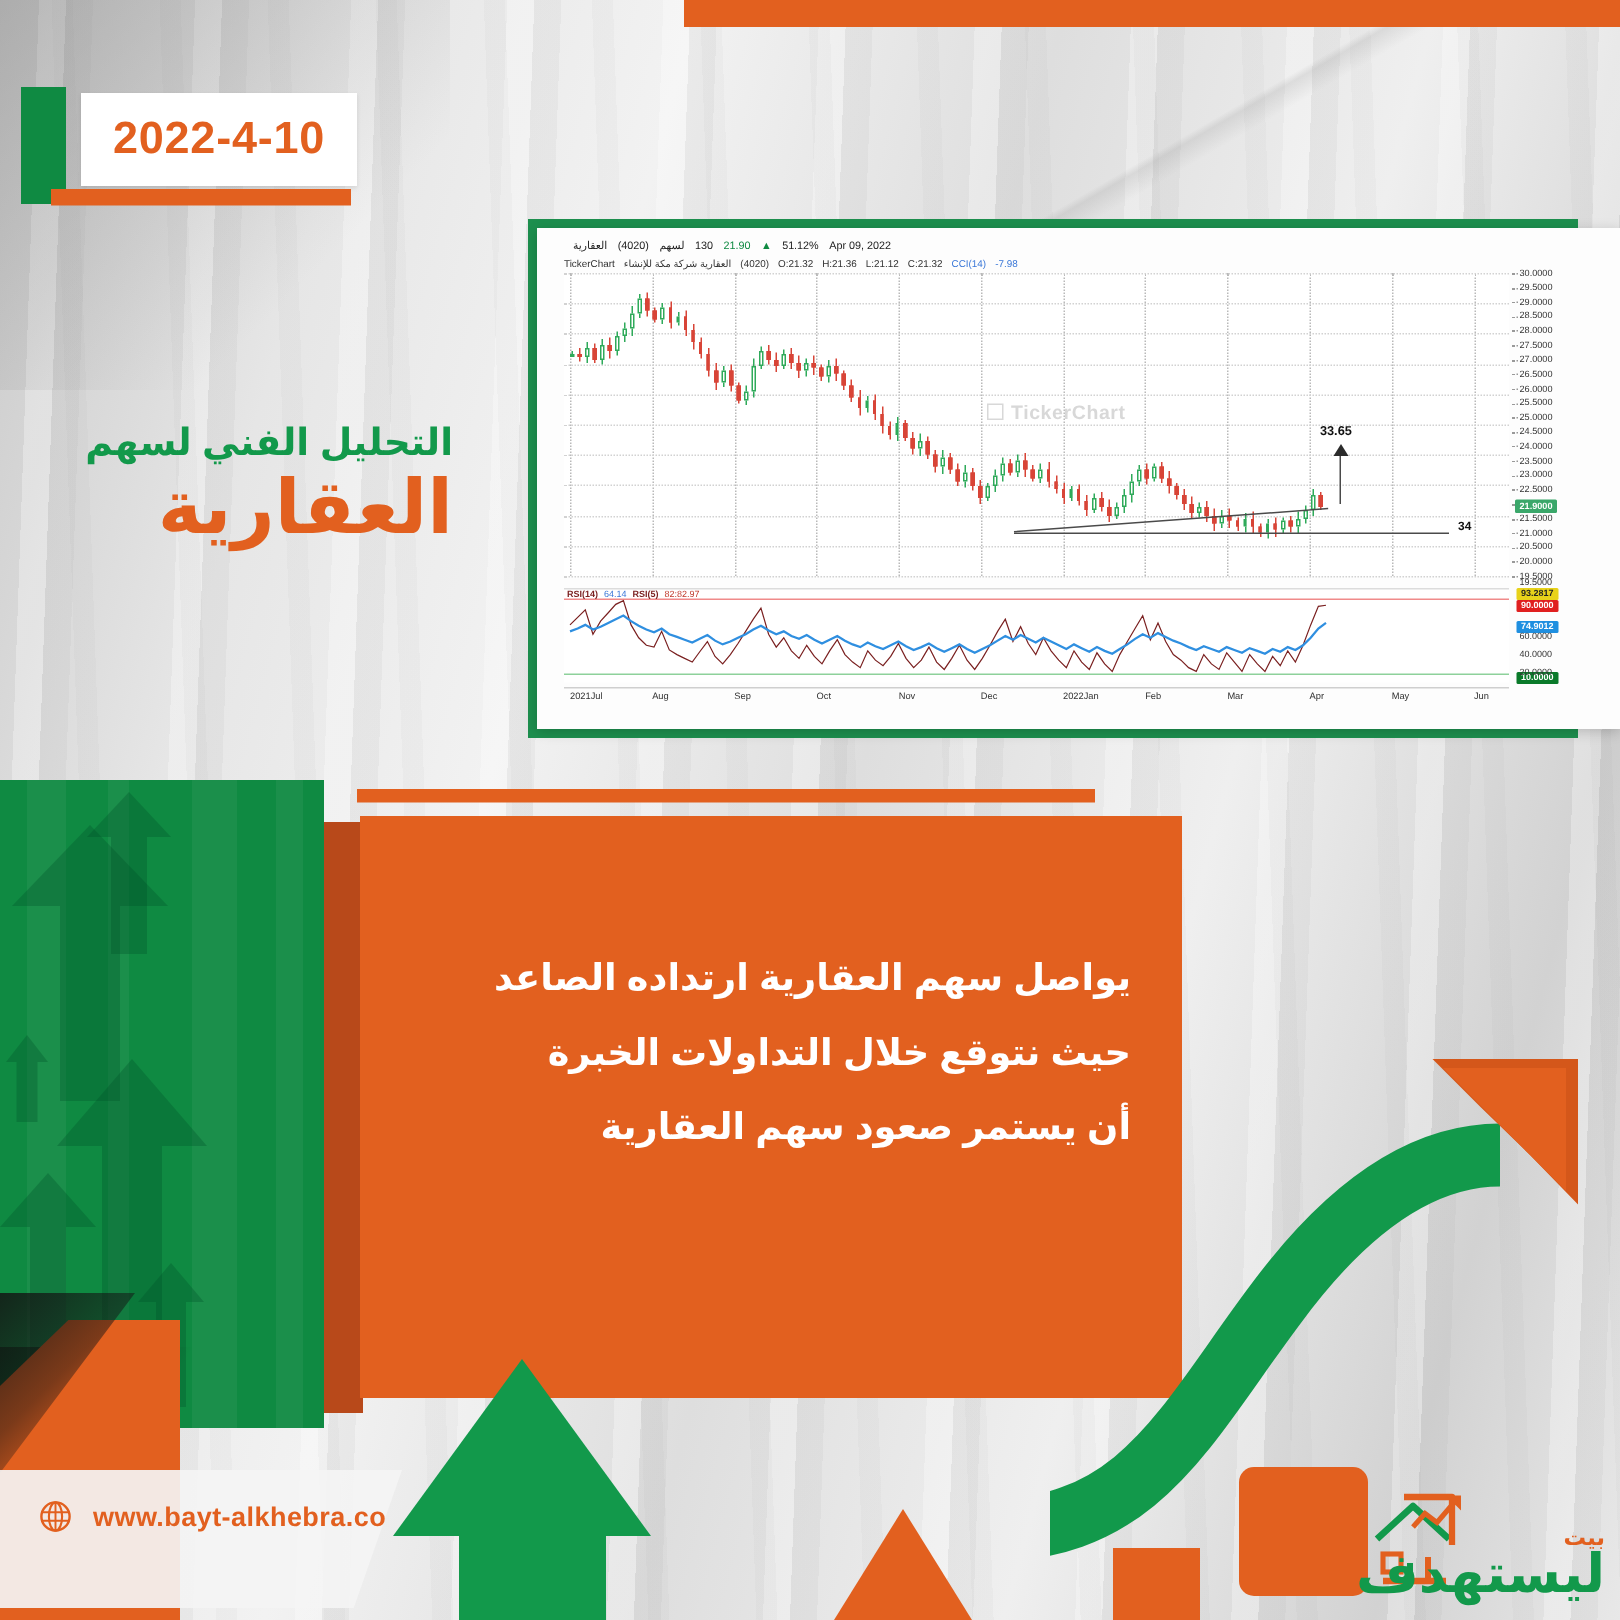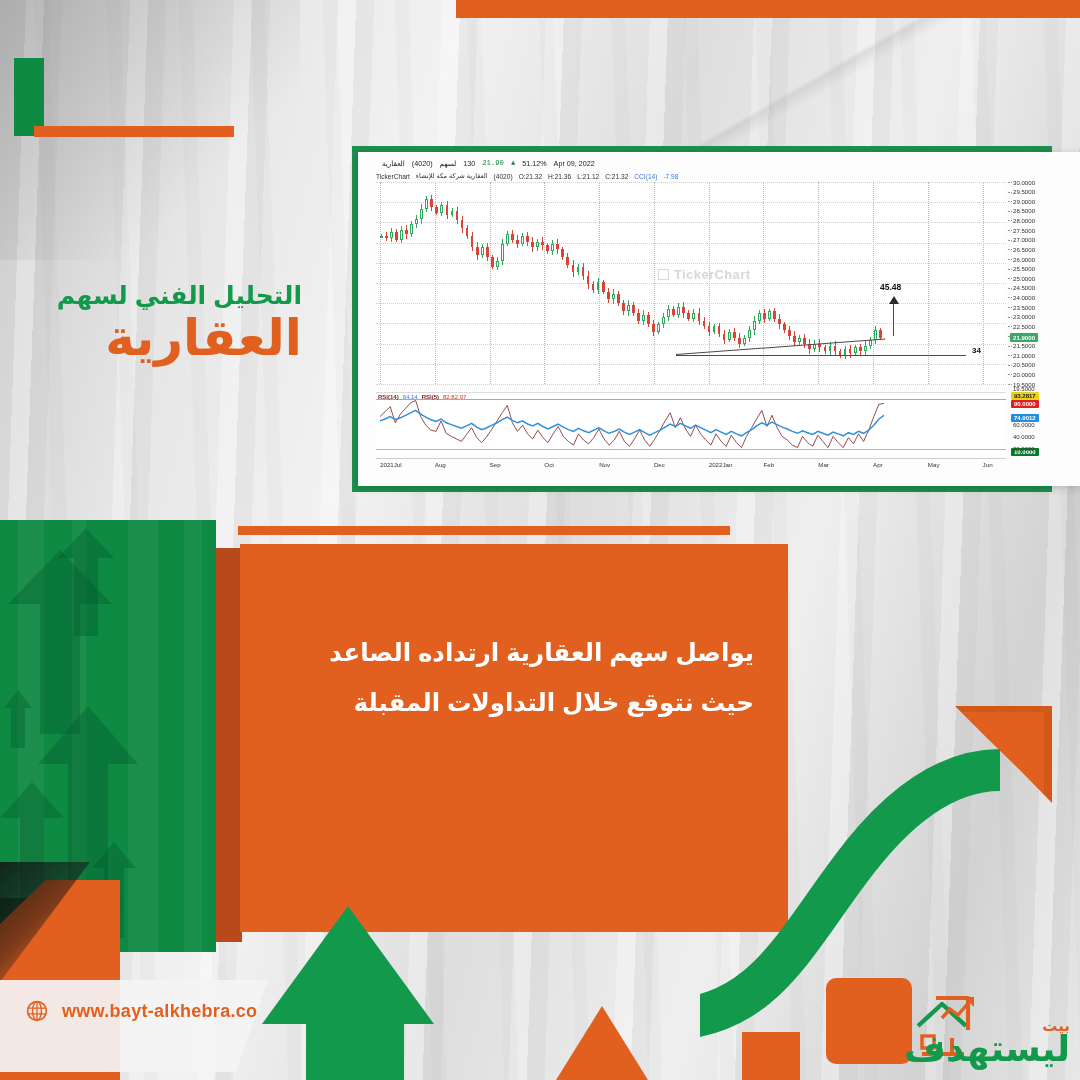--- a/index.html
+++ b/index.html
@@ -46,21 +46,21 @@
 
   
   .chart-shadowbox{position:absolute;left:352px;top:146px;width:700px;height:346px;background:#1d8f4e;}
   .chart-white{position:absolute;left:358px;top:152px;width:722px;height:334px;background:#fdfdfd;
     box-shadow:0 2px 8px rgba(0,0,0,.18);overflow:hidden;}
   .chart-inner{position:absolute;inset:0;}
 
   .ch-head1{position:absolute;left:24px;top:5px;right:4px;height:12px;
     font-size:7.2px;color:#222;display:flex;align-items:center;gap:7px;direction:ltr;white-space:nowrap;}
   .ch-head1 .ar{direction:rtl;font-size:7.2px;}
-  .ch-up{color:#0f8a42;font-family:Liberation Mono, monospace;}
+  .ch-up{color:#0f8a42;}
   .ch-head2{position:absolute;left:18px;top:18px;right:4px;height:12px;
     font-size:6.6px;color:#333;display:flex;align-items:center;gap:6px;white-space:nowrap;}
   .ch-head2 .cci{color:#3b78d8;}
 
   .plot{position:absolute;left:18px;top:30px;width:630px;height:202px;background:#fff;}
   .vgrid{position:absolute;top:0;bottom:0;width:0;border-left:1px dotted #b9b9b9;}
   .hgrid{position:absolute;left:0;right:0;height:0;border-top:1px dotted #d2d2d2;}
   .wm{position:absolute;left:282px;top:85px;color:#d8d8d8;font-size:13px;font-weight:bold;letter-spacing:.4px;
     display:flex;align-items:center;gap:5px;}
   .wm .wmb{width:9px;height:9px;border:1.4px solid #d8d8d8;display:inline-block;}
@@ -160,20 +160,23 @@
 
   <div class="bg-base"></div>
   <div class="bg-stripes"></div>
   <div class="bg-stripes2"></div>
   <div class="bg-diag"></div>
   <div class="bg-soft-tl"></div>
 
   <div class="top-bar"></div>
 
   <div class="date-green-tab"></div>
+  <div class="date-box">
+    <span>2022-4-10</span>
+  </div>
   <div class="date-underline"></div>
 
   <div class="headline">
     <div class="l1">التحليل الفني لسهم</div>
     <div class="l2">العقارية</div>
   </div>
 
   <div class="chart-shadowbox"></div>
   <div class="chart-white">
     <div class="chart-inner">
@@ -635,21 +638,21 @@
               <div class="body" style="width: 2.772px; top: 148.133px; height: 7.69524px; background: rgb(216, 68, 55); border: 0.8px solid rgb(216, 68, 55); box-sizing: border-box;"></div>
             </div>
           </div>
 
         <div class="trendline" id="trendline" style="left: 300px; top: 172.181px; width: 209.526px; transform: rotate(-4.21239deg);"></div>
         <div class="supportline" id="supportline" style="left: 300px; top: 173.143px; width: 290px;"></div>
         <div class="lbl-21" id="lbl21" style="left: 596px; top: 164.143px;">34</div>
 
         <div class="arrow-up" id="tgtstem" style="left: 516.96px; top: 121.505px; height: 32.3238px;"></div>
         <div class="arrow-head" id="tgthead" style="left: 512.66px; top: 113.505px;"></div>
-        <div class="lbl-2410" id="lbl2410" style="left: 503.96px; top: 99.5048px;">45.48</div>
+        <div class="lbl-2410" id="lbl2410" style="left: 503.96px; top: 99.5048px;">33.65</div>
       </div>
 
       <div class="paxis" id="paxis">
           <div class="pdash" style="top: 0px;"></div>
           <div class="ptick" style="top: -3.4px;">30.0000</div>
           <div class="pdash" style="top: 9.61905px;"></div>
           <div class="ptick" style="top: 6.21905px;">29.5000</div>
           <div class="pdash" style="top: 19.2381px;"></div>
           <div class="ptick" style="top: 15.8381px;">29.0000</div>
           <div class="pdash" style="top: 28.8571px;"></div>
@@ -769,21 +772,22 @@
     <div class="gp-dark"></div>
   </div>
 
   <div class="orange-corner"></div>
   <div class="dark-shade"></div>
 
   <div class="text-card-shadow"></div>
   <div class="text-card">
     <div class="body-text" id="bodytext">
         <p>يواصل سهم العقارية ارتداده الصاعد</p>
-        <p>حيث نتوقع خلال التداولات المقبلة</p>
+        <p>حيث نتوقع خلال التداولات الخبرة</p>
+        <p>أن يستمر صعود سهم العقارية</p>
       </div>
   </div>
 
   <svg class="swoosh" viewBox="0 0 420 420">
     <path d="M-40,400 C 60,400 90,330 150,250 C 200,182 250,150 300,150 L 300,150" fill="none" stroke="#12994b" stroke-width="42" stroke-linecap="butt"></path>
     <path d="M255,86 L352,86 L352,183 L320,150 L287,118 Z" fill="#d4571a"></path>
     <path d="M262,92 L344,92 L344,174 L303,133 Z" fill="#e2601f"></path>
   </svg>
 
   <div class="green-tri"></div>

